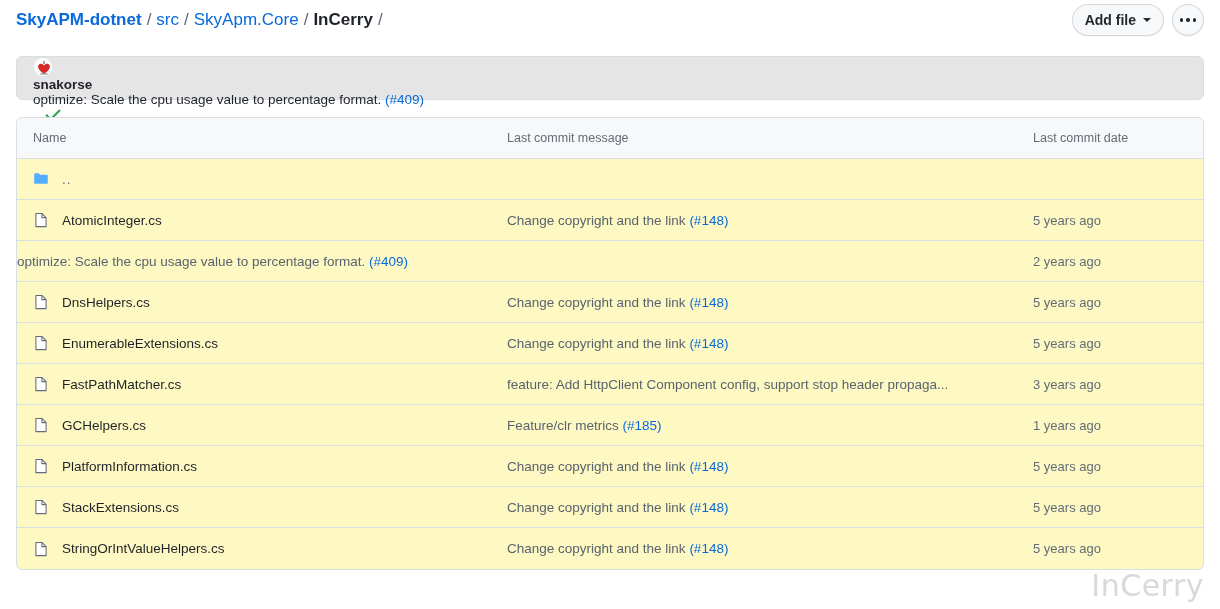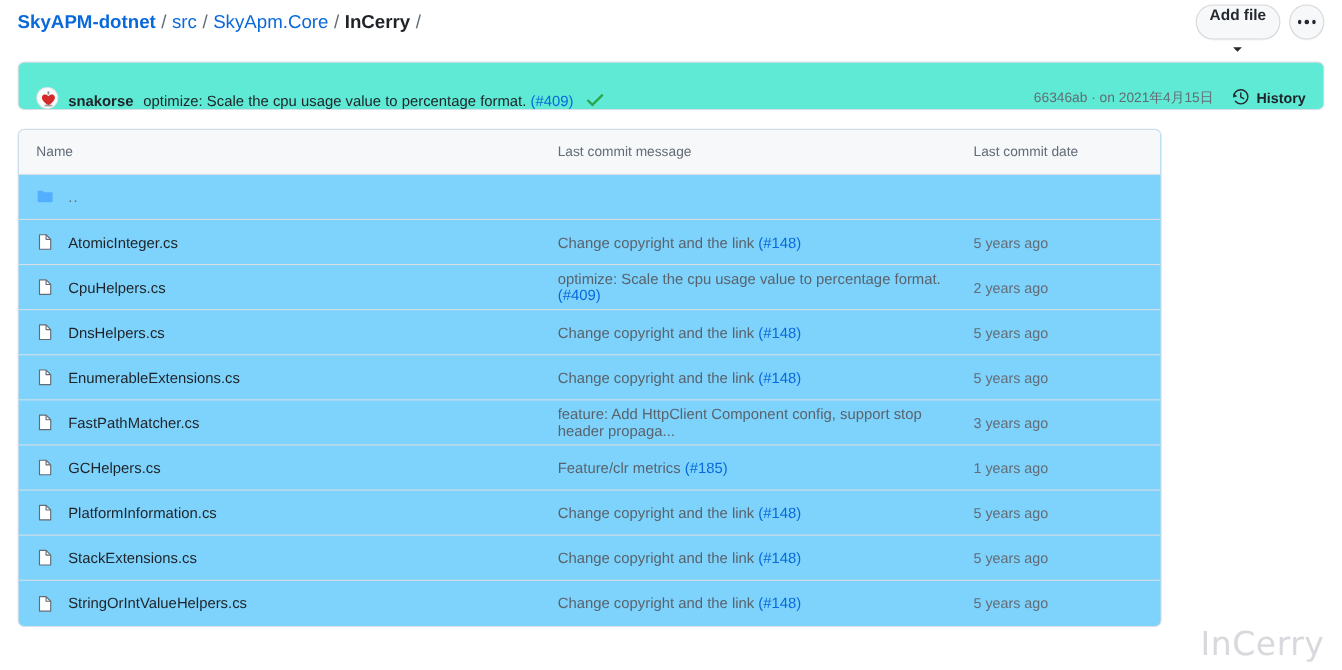--- a/index.html
+++ b/index.html
@@ -32,31 +32,30 @@
   }
   .crumb-link.root { font-weight: 700; }
   .crumb-current { font-weight: 700; color: #1f2328; }
   .crumb-sep { color: #636c76; margin: 0 5px; font-weight: 400; }
 
   .header-actions {
     position: absolute; right: 16px; top: 4px;
     display: flex; align-items: center; gap: 8px;
   }
   .btn {
-    display: flex; align-items: center; gap: 22px;
+    display: flex; align-items: center; gap: 7px;
     height: 32px;
     padding: 0 12px;
     border: 1px solid rgba(31,35,40,0.15);
     border-radius: 16px;
     background: #f6f8fa;
     font-size: 14px; font-weight: 600;
     color: #24292f;
     cursor: pointer;
     box-shadow: 0 1px 0 rgba(31,35,40,0.04);
-    flex-direction: column;
   }
   .btn .caret {
     width: 0; height: 0;
     border-left: 4px solid transparent;
     border-right: 4px solid transparent;
     border-top: 4px solid #24292f;
   }
   .btn-kebab {
     width: 32px; padding: 0;
     justify-content: center;
@@ -68,23 +67,24 @@
     width: 3.5px; height: 3.5px; border-radius: 50%;
     background: #24292f; display: block;
   }
 
   
   .commit-bar {
     position: absolute; left: 16px; top: 56px;
     width: 1188px; height: 44px;
     border: 1px solid #d8dee4;
     border-radius: 6px;
-    background: #5eead4;
-    display: flex; align-items: flex-end;
+    background: #e5e5e5;
+    display: flex; align-items: flex-start;
     padding: 0 16px;
+    flex-direction: column;
   }
   .avatar {
     width: 20px; height: 20px;
     border-radius: 50%;
     background: #fdfdfd;
     border: 1px solid #e3e3e3;
     flex: 0 0 auto;
     position: relative; overflow: hidden;
     margin-right: 9px;
   }
@@ -109,25 +109,25 @@
   .history-btn {
     display: flex; align-items: center; gap: 6px;
     margin-left: 17px;
     font-size: 13px; font-weight: 600; color: #1f2328;
     cursor: pointer;
   }
 
   
   .file-table {
     position: absolute; left: 16px; top: 117px;
-    width: 1040px;
+    width: 1188px;
     border: 1px solid #d8dee4;
     border-radius: 6px;
     overflow: hidden;
-    background: #7dd3fc;
+    background: #fef9c3;
   }
   .thead {
     display: flex; align-items: center;
     height: 41px;
     background: #f6f8fa;
     border-bottom: 1px solid #d8dee4;
     font-size: 12.5px;
     color: #636c76;
   }
   .row {
@@ -252,29 +252,20 @@
                 <path d="M2.9 1.4 h6.0 l4.2 4.2 v9.0 h-10.2 z" fill="#ffffff" stroke="#636c76" stroke-width="1.05" stroke-linejoin="round"></path>
                 <path d="M8.9 1.5 v4.1 h4.1" fill="none" stroke="#636c76" stroke-width="1.05" stroke-linejoin="round"></path>
               </svg>
             </span>
             <span class="fname">AtomicInteger.cs</span>
           </div>
           <div class="col-msg"><span class="msg-text"><span>Change copyright and the link </span><span class="pr">(#148)</span></span></div>
           <div class="col-date">5 years ago</div>
         </div>
         <div class="row">
-          <div class="col-name">
-            <span class="icon-cell">
-              <svg width="16" height="16" viewBox="0 0 16 16" aria-hidden="true">
-                <path d="M2.9 1.4 h6.0 l4.2 4.2 v9.0 h-10.2 z" fill="#ffffff" stroke="#636c76" stroke-width="1.05" stroke-linejoin="round"></path>
-                <path d="M8.9 1.5 v4.1 h4.1" fill="none" stroke="#636c76" stroke-width="1.05" stroke-linejoin="round"></path>
-              </svg>
-            </span>
-            <span class="fname">CpuHelpers.cs</span>
-          </div>
           <div class="col-msg"><span class="msg-text"><span>optimize: Scale the cpu usage value to percentage format. </span><span class="pr">(#409)</span></span></div>
           <div class="col-date">2 years ago</div>
         </div>
         <div class="row">
           <div class="col-name">
             <span class="icon-cell">
               <svg width="16" height="16" viewBox="0 0 16 16" aria-hidden="true">
                 <path d="M2.9 1.4 h6.0 l4.2 4.2 v9.0 h-10.2 z" fill="#ffffff" stroke="#636c76" stroke-width="1.05" stroke-linejoin="round"></path>
                 <path d="M8.9 1.5 v4.1 h4.1" fill="none" stroke="#636c76" stroke-width="1.05" stroke-linejoin="round"></path>
               </svg>

